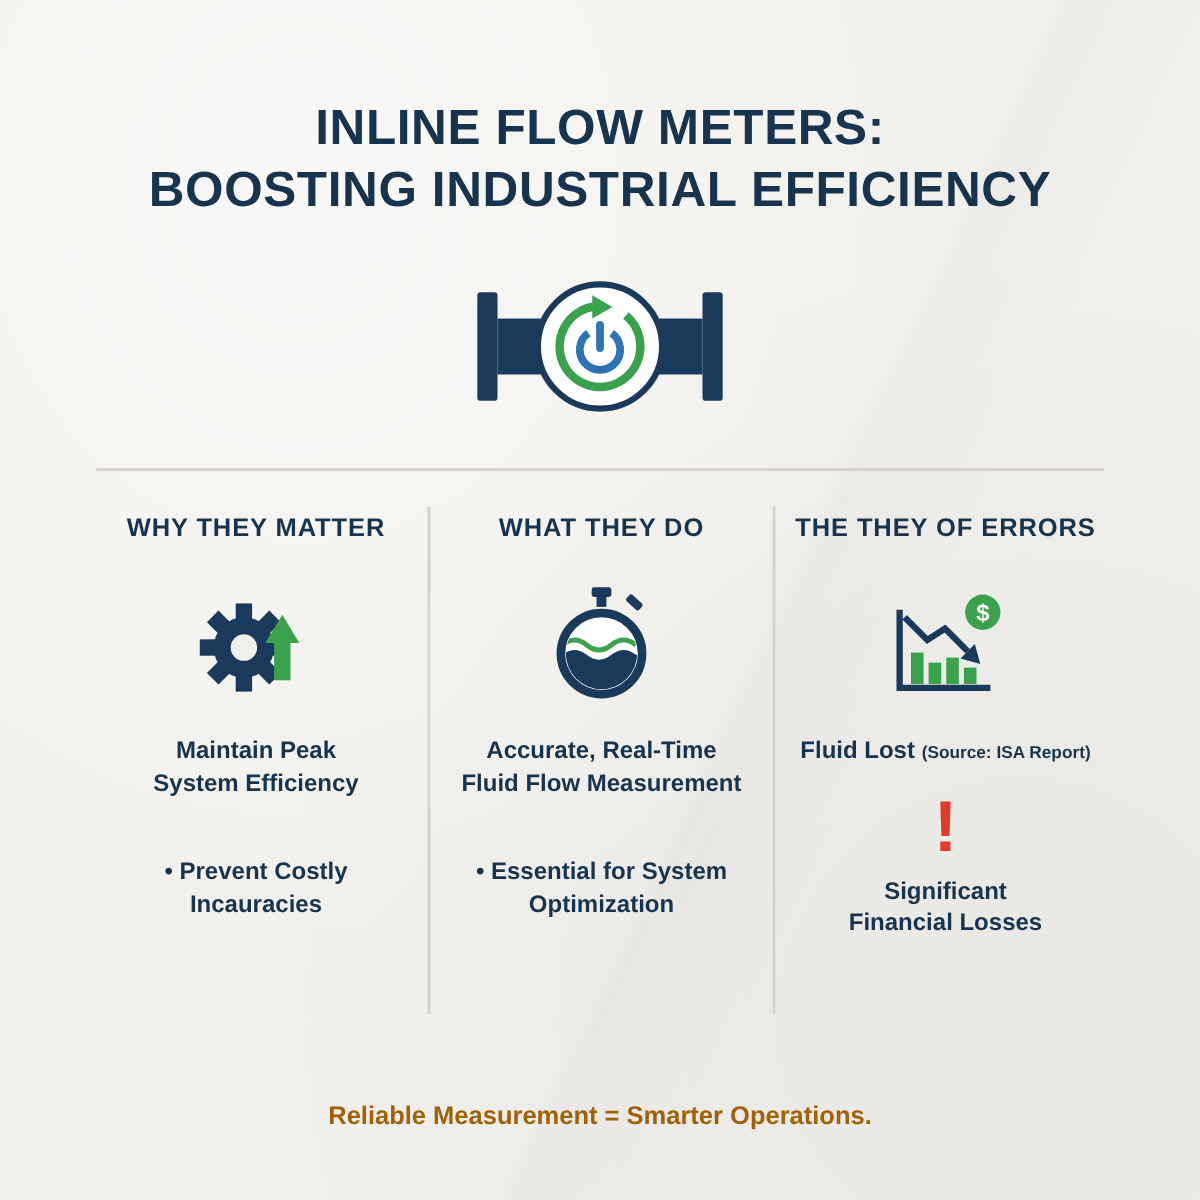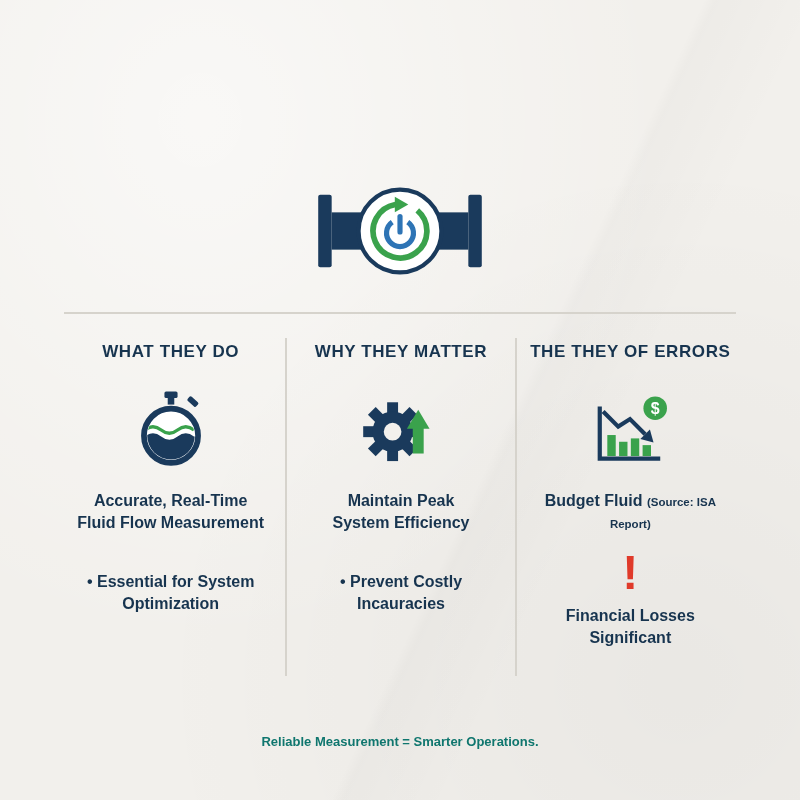--- a/index.html
+++ b/index.html
@@ -112,30 +112,34 @@
     font-size: 16px;
     font-weight: bold;
     line-height: 1.35;
     color: #17344f;
   }
 
   .footer {
     position: absolute;
     top: 734px; left: 0; right: 0;
     text-align: center;
-    font-size: 13px;
-    font-weight: bold;
-    color: #0f766e;
+    font-size: 17px;
+    font-weight: bold;
+    color: #a16207;
   }
 </style>
 </head>
 <body>
 
 <div class="canvas">
 
+  <h1 class="title">
+    <span class="title-line">INLINE FLOW METERS:</span>
+    <span class="title-line">BOOSTING INDUSTRIAL EFFICIENCY</span>
+  </h1>
 
   <div class="hero">
     <svg width="176" height="94" viewBox="0 0 170 90">
 
       <rect x="6" y="10" width="13" height="70" rx="2" fill="#1a3a5c"></rect>
       <rect x="19" y="27" width="30" height="36" fill="#1a3a5c"></rect>
       <rect x="121" y="27" width="30" height="36" fill="#1a3a5c"></rect>
       <rect x="151" y="10" width="13" height="70" rx="2" fill="#1a3a5c"></rect>
 
       <circle cx="85" cy="45" r="40" fill="#ffffff" stroke="#1a3a5c" stroke-width="4"></circle>
@@ -144,20 +148,52 @@
       <polygon points="80,12 80,27 93,19.5" fill="#3aa24c"></polygon>
 
       <path d="M92.5,36.4 A13,13 0 1 1 77.5,36.4" fill="none" stroke="#2e74b5" stroke-width="5"></path>
       <line x1="85" y1="31" x2="85" y2="46" stroke="#2e74b5" stroke-width="5" stroke-linecap="round"></line>
     </svg>
   </div>
 
   <div class="h-divider"></div>
 
   <div class="columns">
+
+    <section class="col">
+      <h2 class="col-heading">WHY THEY MATTER</h2>
+      <div class="col-icon">
+        <svg width="84" height="84" viewBox="0 0 100 100">
+          <g fill="#1a3a5c">
+            <rect x="33.5" y="17" width="13" height="13" transform="rotate(0 40 52)"></rect>
+            <rect x="33.5" y="17" width="13" height="13" transform="rotate(45 40 52)"></rect>
+            <rect x="33.5" y="17" width="13" height="13" transform="rotate(90 40 52)"></rect>
+            <rect x="33.5" y="17" width="13" height="13" transform="rotate(135 40 52)"></rect>
+            <rect x="33.5" y="17" width="13" height="13" transform="rotate(180 40 52)"></rect>
+            <rect x="33.5" y="17" width="13" height="13" transform="rotate(225 40 52)"></rect>
+            <rect x="33.5" y="17" width="13" height="13" transform="rotate(270 40 52)"></rect>
+            <rect x="33.5" y="17" width="13" height="13" transform="rotate(315 40 52)"></rect>
+            <circle cx="40" cy="52" r="24"></circle>
+          </g>
+          <circle cx="40" cy="52" r="10.5" fill="#f2f0ec"></circle>
+          <g fill="#3aa24c">
+            <rect x="64" y="47" width="13" height="31"></rect>
+            <polygon points="57,48.5 84,48.5 70.5,26"></polygon>
+          </g>
+        </svg>
+      </div>
+      <p class="main-text">
+        <span class="text-line">Maintain Peak</span>
+        <span class="text-line">System Efficiency</span>
+      </p>
+      <p class="bullet-text">
+        <span class="text-line">• Prevent Costly</span>
+        <span class="text-line">Incauracies</span>
+      </p>
+    </section>
 
     <section class="col">
       <h2 class="col-heading">WHAT THEY DO</h2>
       <div class="col-icon">
         <svg width="82" height="82" viewBox="0 0 100 100">
           <defs>
             <clipPath id="watchFace">
                 <circle cx="50" cy="57" r="29"></circle>
               </clipPath>
           </defs>
@@ -175,52 +211,20 @@
         <span class="text-line">Accurate, Real-Time</span>
         <span class="text-line">Fluid Flow Measurement</span>
       </p>
       <p class="bullet-text">
         <span class="text-line">• Essential for System</span>
         <span class="text-line">Optimization</span>
       </p>
     </section>
 
     <section class="col">
-      <h2 class="col-heading">WHY THEY MATTER</h2>
-      <div class="col-icon">
-        <svg width="84" height="84" viewBox="0 0 100 100">
-          <g fill="#1a3a5c">
-            <rect x="33.5" y="17" width="13" height="13" transform="rotate(0 40 52)"></rect>
-            <rect x="33.5" y="17" width="13" height="13" transform="rotate(45 40 52)"></rect>
-            <rect x="33.5" y="17" width="13" height="13" transform="rotate(90 40 52)"></rect>
-            <rect x="33.5" y="17" width="13" height="13" transform="rotate(135 40 52)"></rect>
-            <rect x="33.5" y="17" width="13" height="13" transform="rotate(180 40 52)"></rect>
-            <rect x="33.5" y="17" width="13" height="13" transform="rotate(225 40 52)"></rect>
-            <rect x="33.5" y="17" width="13" height="13" transform="rotate(270 40 52)"></rect>
-            <rect x="33.5" y="17" width="13" height="13" transform="rotate(315 40 52)"></rect>
-            <circle cx="40" cy="52" r="24"></circle>
-          </g>
-          <circle cx="40" cy="52" r="10.5" fill="#f2f0ec"></circle>
-          <g fill="#3aa24c">
-            <rect x="64" y="47" width="13" height="31"></rect>
-            <polygon points="57,48.5 84,48.5 70.5,26"></polygon>
-          </g>
-        </svg>
-      </div>
-      <p class="main-text">
-        <span class="text-line">Maintain Peak</span>
-        <span class="text-line">System Efficiency</span>
-      </p>
-      <p class="bullet-text">
-        <span class="text-line">• Prevent Costly</span>
-        <span class="text-line">Incauracies</span>
-      </p>
-    </section>
-
-    <section class="col">
       <h2 class="col-heading">THE THEY OF ERRORS</h2>
       <div class="col-icon">
         <svg width="84" height="84" viewBox="0 0 100 100">
 
           <path d="M14,22 L14,84 L86,84" fill="none" stroke="#1a3a5c" stroke-width="5"></path>
 
           <g fill="#3aa24c">
             <rect x="23" y="56" width="10" height="25"></rect>
             <rect x="37" y="64" width="10" height="17"></rect>
             <rect x="51" y="60" width="10" height="21"></rect>
@@ -229,28 +233,28 @@
 
           <polyline points="18,28 36,46 50,37 68,55" fill="none" stroke="#1a3a5c" stroke-width="5"></polyline>
           <polygon points="78,65 73.7,49.3 62.3,60.7" fill="#1a3a5c"></polygon>
 
           <circle cx="80" cy="24" r="14" fill="#3aa24c"></circle>
           <text x="80" y="31" text-anchor="middle" font-size="19" font-weight="bold" fill="#ffffff">$</text>
         </svg>
       </div>
       <p class="main-text">
         <span class="text-line">
-          <span>Budget Fluid</span>
+          <span>Fluid Lost</span>
           <span class="source">(Source: ISA Report)</span>
         </span>
       </p>
       <div class="warning-mark">!</div>
       <p class="warning-text">
+        <span class="text-line">Significant</span>
         <span class="text-line">Financial Losses</span>
-        <span class="text-line">Significant</span>
       </p>
     </section>
 
   </div>
 
   <p class="footer">Reliable Measurement = Smarter Operations.</p>
 
 </div>
 
 </body></html>

